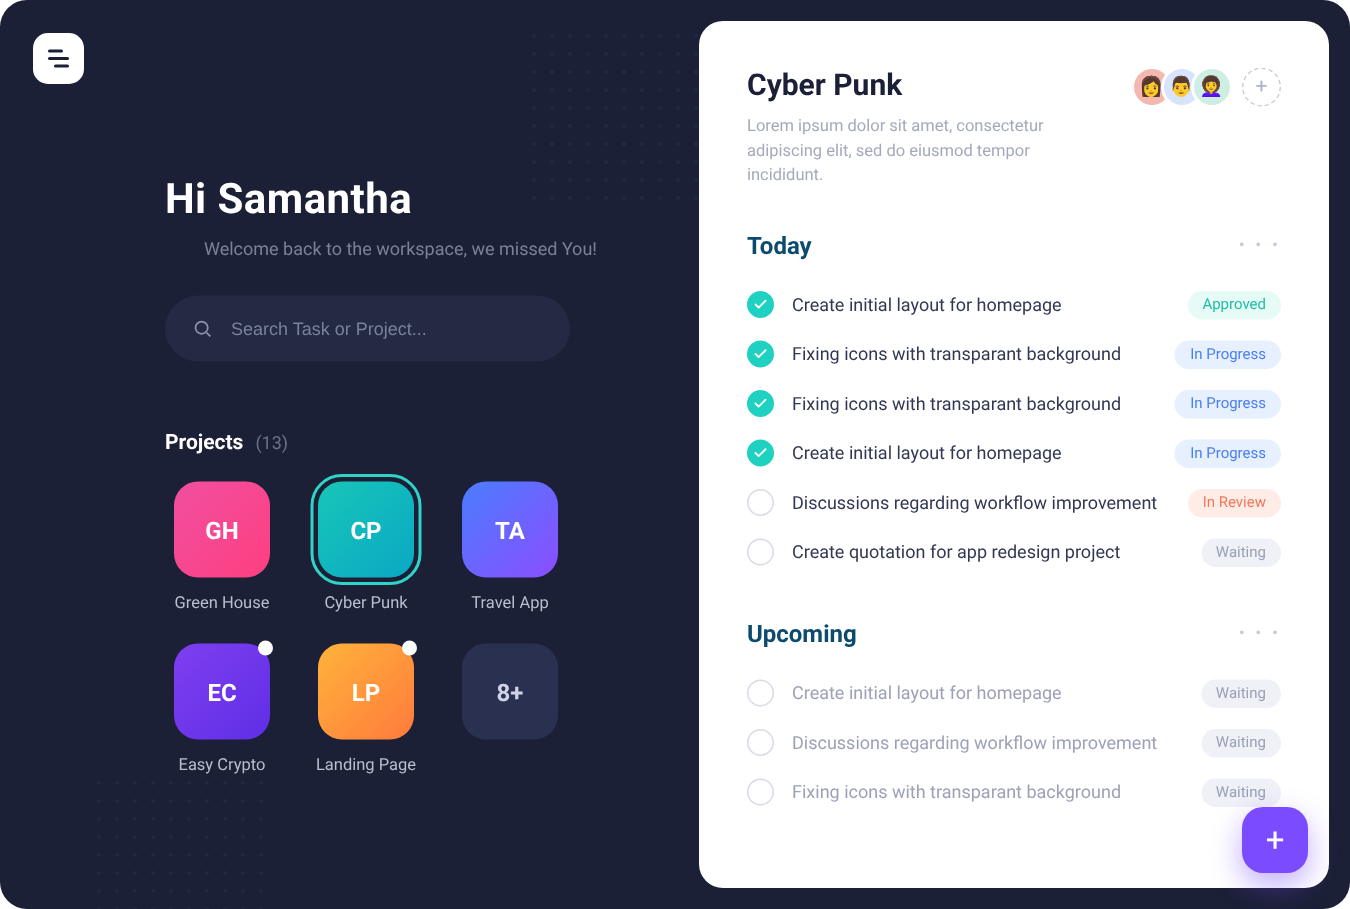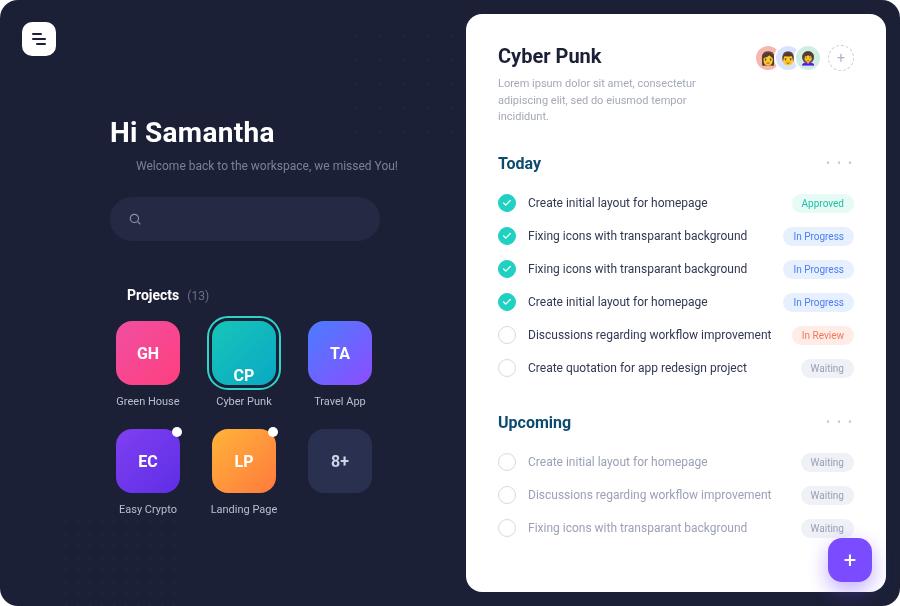--- a/index.html
+++ b/index.html
@@ -81,21 +81,21 @@
   }
   .search svg { width:14px; height:14px; stroke:#8d92a8; }
   .search input {
     background: transparent; border: none; outline: none;
     color: #c8ccdd; font-size: 12px; flex:1;
   }
   .search input::placeholder { color:#7a8099; }
 
   .projects-head {
     margin-top: 46px;
-    display:flex; align-items:baseline; gap:8px;margin-left:17px;
+    display:flex; align-items:baseline; gap:8px;
   }
   .projects-head h3 { font-size:14px; font-weight:700; }
   .projects-head .count { font-size:12px; color:#6b7089; }
 
   .project-grid {
     margin-top: 18px;
     display: grid;
     grid-template-columns: repeat(3, 76px);
     column-gap: 30px;
     row-gap: 12px;
@@ -104,21 +104,21 @@
   .proj {
     display:flex; flex-direction:column; align-items:center; gap:10px;
     cursor:pointer; position:relative;
   }
   .tile {
     width:64px; height:64px; border-radius:16px;
     display:flex; align-items:center; justify-content:center;
     font-weight:700; font-size:16px; color:#fff;
     position:relative;
   }
-  .proj.selected .tile { outline:2px solid #2fd3c8; outline-offset:3px;align-items:flex-end; }
+  .proj.selected .tile { outline:2px solid #2fd3c8; outline-offset:3px; }
   .tile .dot {
     position:absolute; top:-2px; right:-2px;
     width:10px; height:10px; background:#fff; border-radius:50%;
   }
   .tile.more { background:#2a3050; color:#cfd3e5; }
   .proj-name {
     font-size:11px; color:#b9bed0; text-align:center; white-space:nowrap;
     height:14px;
   }
 
@@ -201,20 +201,21 @@
 
   <div class="left">
     <h1 class="greeting">Hi Samantha</h1>
     <div class="subgreeting">Welcome back to the workspace, we missed You!</div>
 
     <div class="search">
       <svg viewBox="0 0 24 24" fill="none" stroke-width="2">
           <circle cx="11" cy="11" r="7"></circle>
           <line x1="21" y1="21" x2="16.65" y2="16.65"></line>
         </svg>
+      <input placeholder="Search Task or Project..." style="">
     </div>
 
     <div class="projects-head">
       <h3>Projects</h3>
       <span class="count">(13)</span>
     </div>
 
     <div class="project-grid" id="project-grid">
         <div class="proj">
     <div class="tile" style="background:linear-gradient(135deg,#f04fa1,#ff3f7f)">

